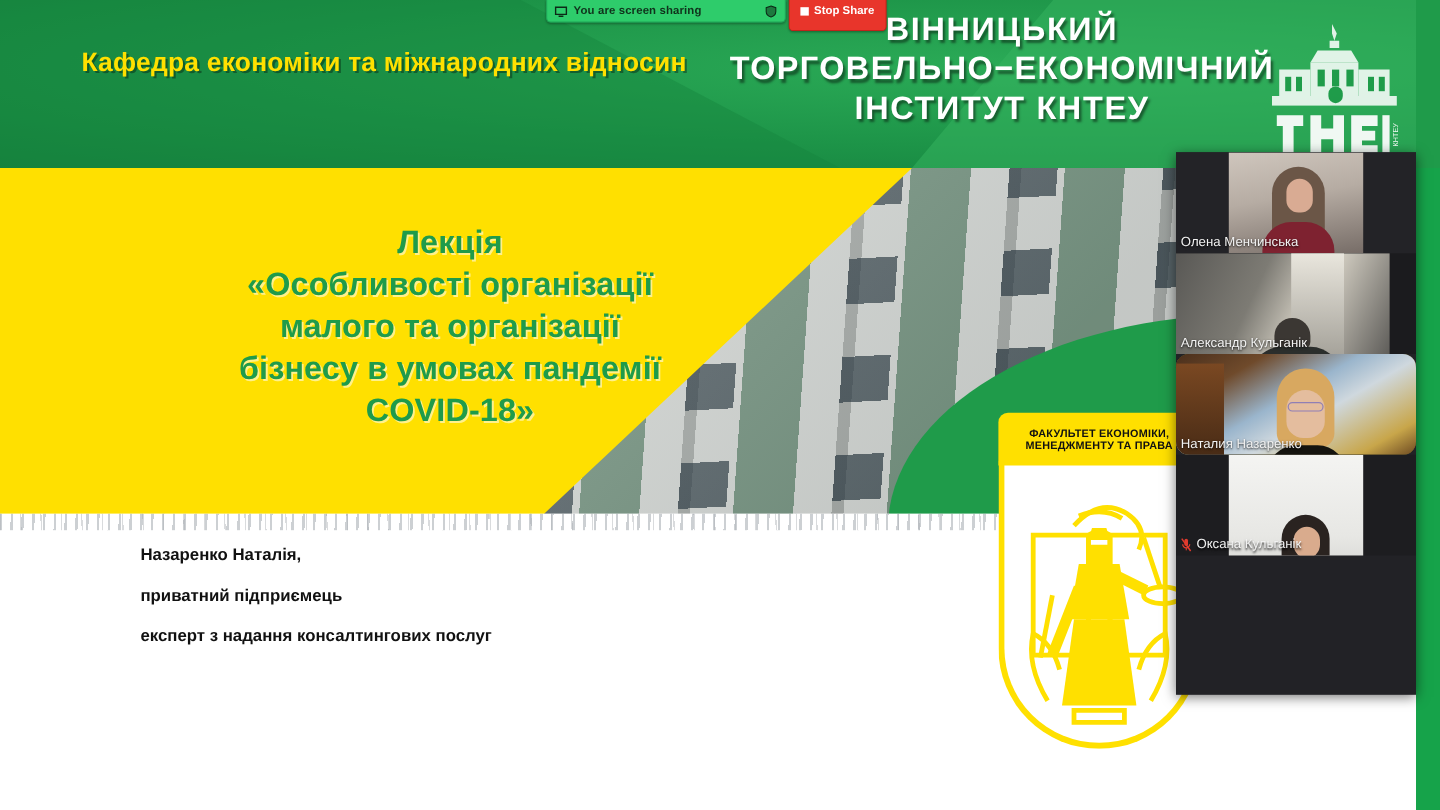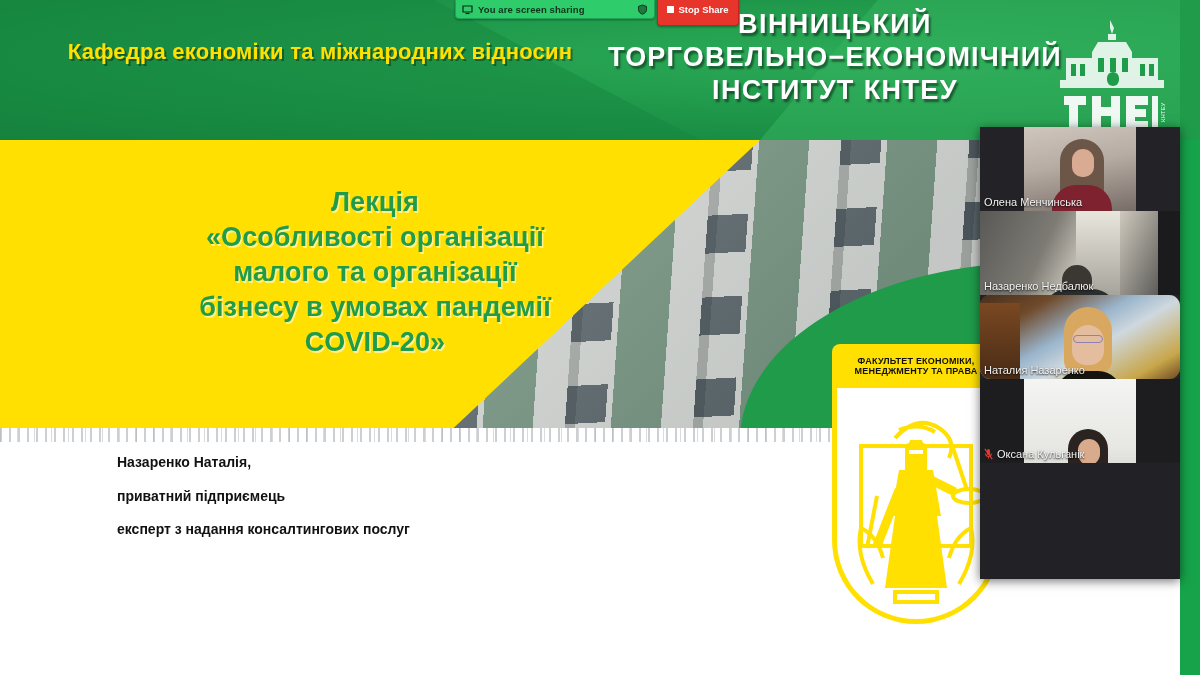--- a/index.html
+++ b/index.html
@@ -303,21 +303,21 @@
       <div id="yellow-wedge"></div>
       <div id="green-arc"></div>
       <div id="green-arc2"></div>
     </div>
 
     <div id="lecture-title">
       <div>Лекція</div>
       <div>«Особливості організації</div>
       <div>малого та організації</div>
       <div>бізнесу в умовах пандемії</div>
-      <div>COVID-20»</div>
+      <div>COVID-18»</div>
     </div>
 
     <div id="texture-strip">
       <div class="marks"></div>
       <div class="redline"></div>
     </div>
 
     <div id="speaker">
       <div>Назаренко Наталія,</div>
       <div>приватний підприємець</div>
@@ -375,21 +375,21 @@
     </div>
 
     <div class="tile">
       <div class="vid v2">
         <div class="frame"></div>
           <div class="wall"></div>
           <div class="head"></div>
           <div class="body"></div>
       </div>
       <div class="name">
-        <span>Назаренко Недбалюк</span>
+        <span>Александр Кульганік</span>
       </div>
     </div>
 
     <div class="tile active">
       <div class="vid v3">
         <div class="frame"></div>
           <div class="shelf"></div>
           <div class="hair"></div>
         <div class="face"></div>
           <div class="glass"></div>

